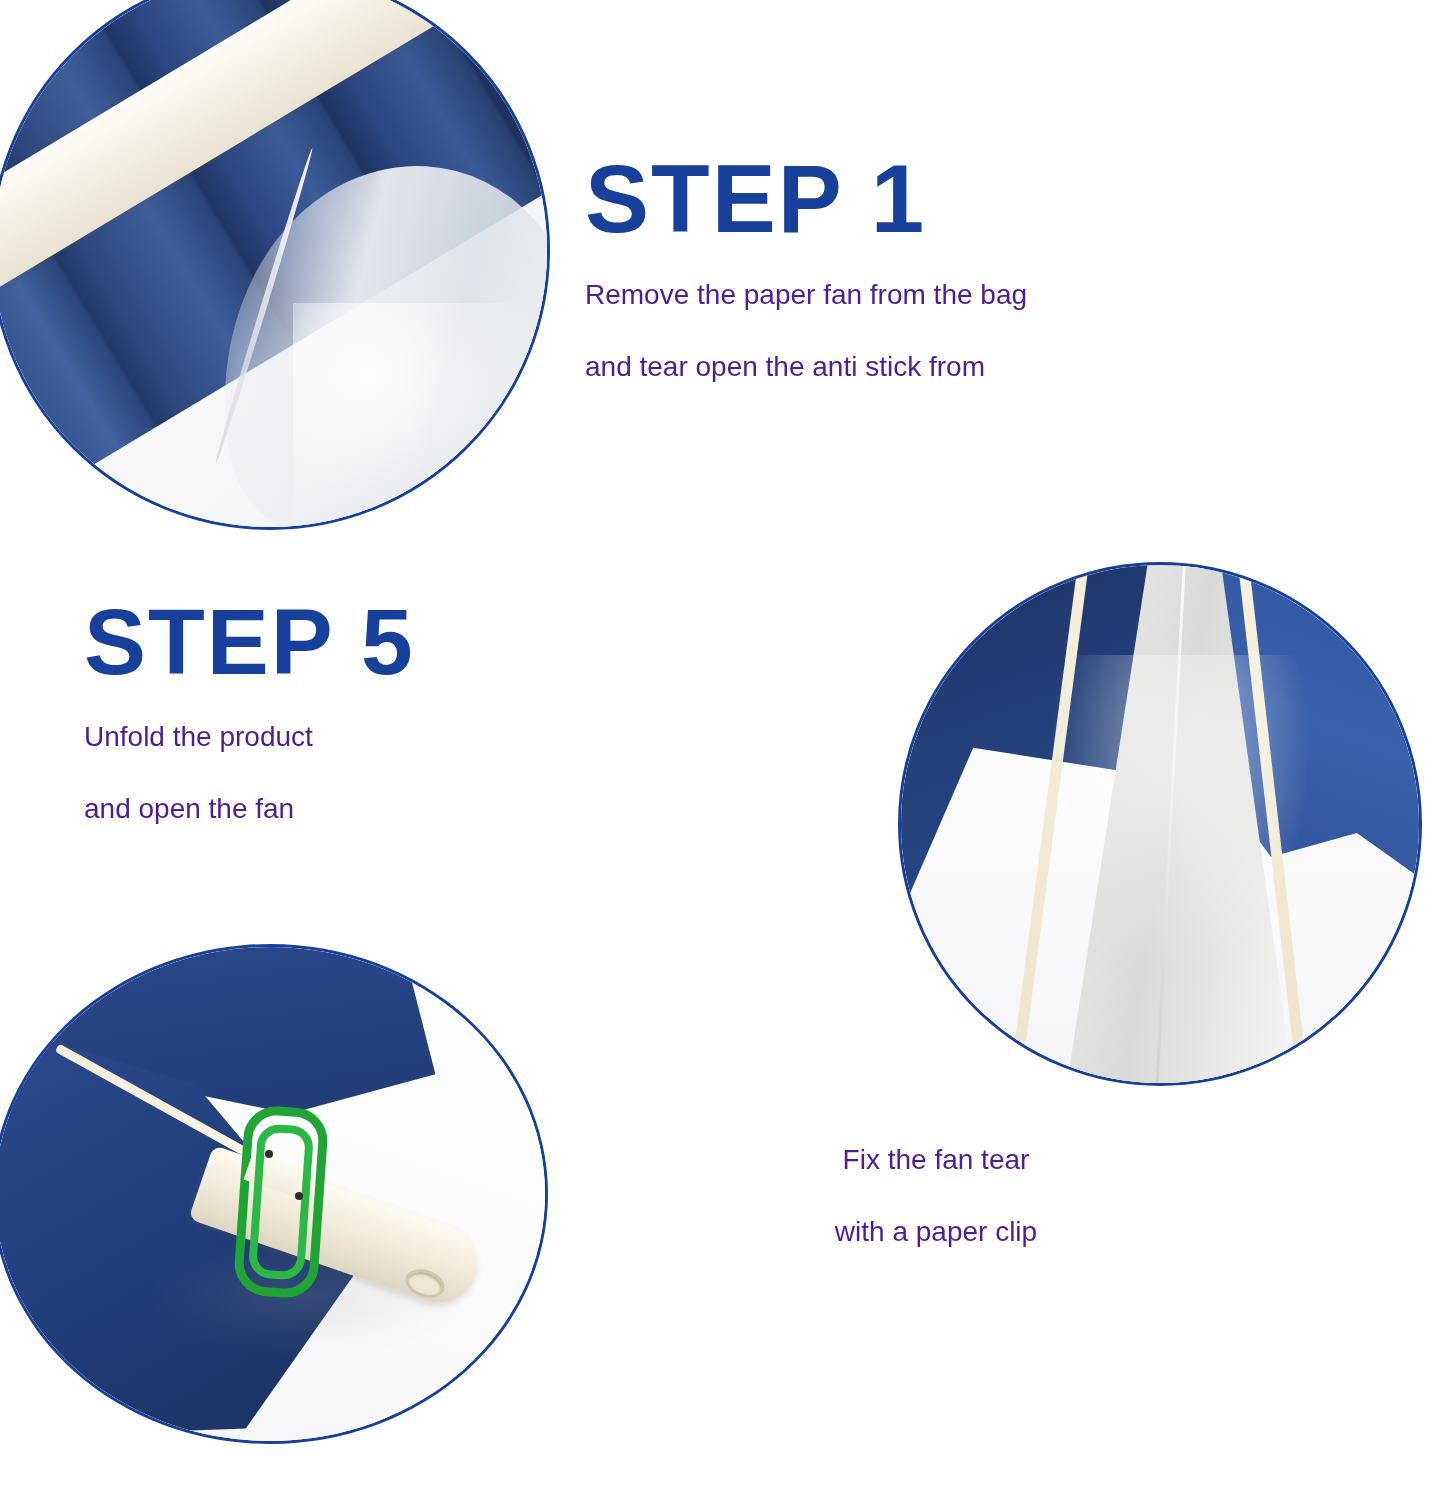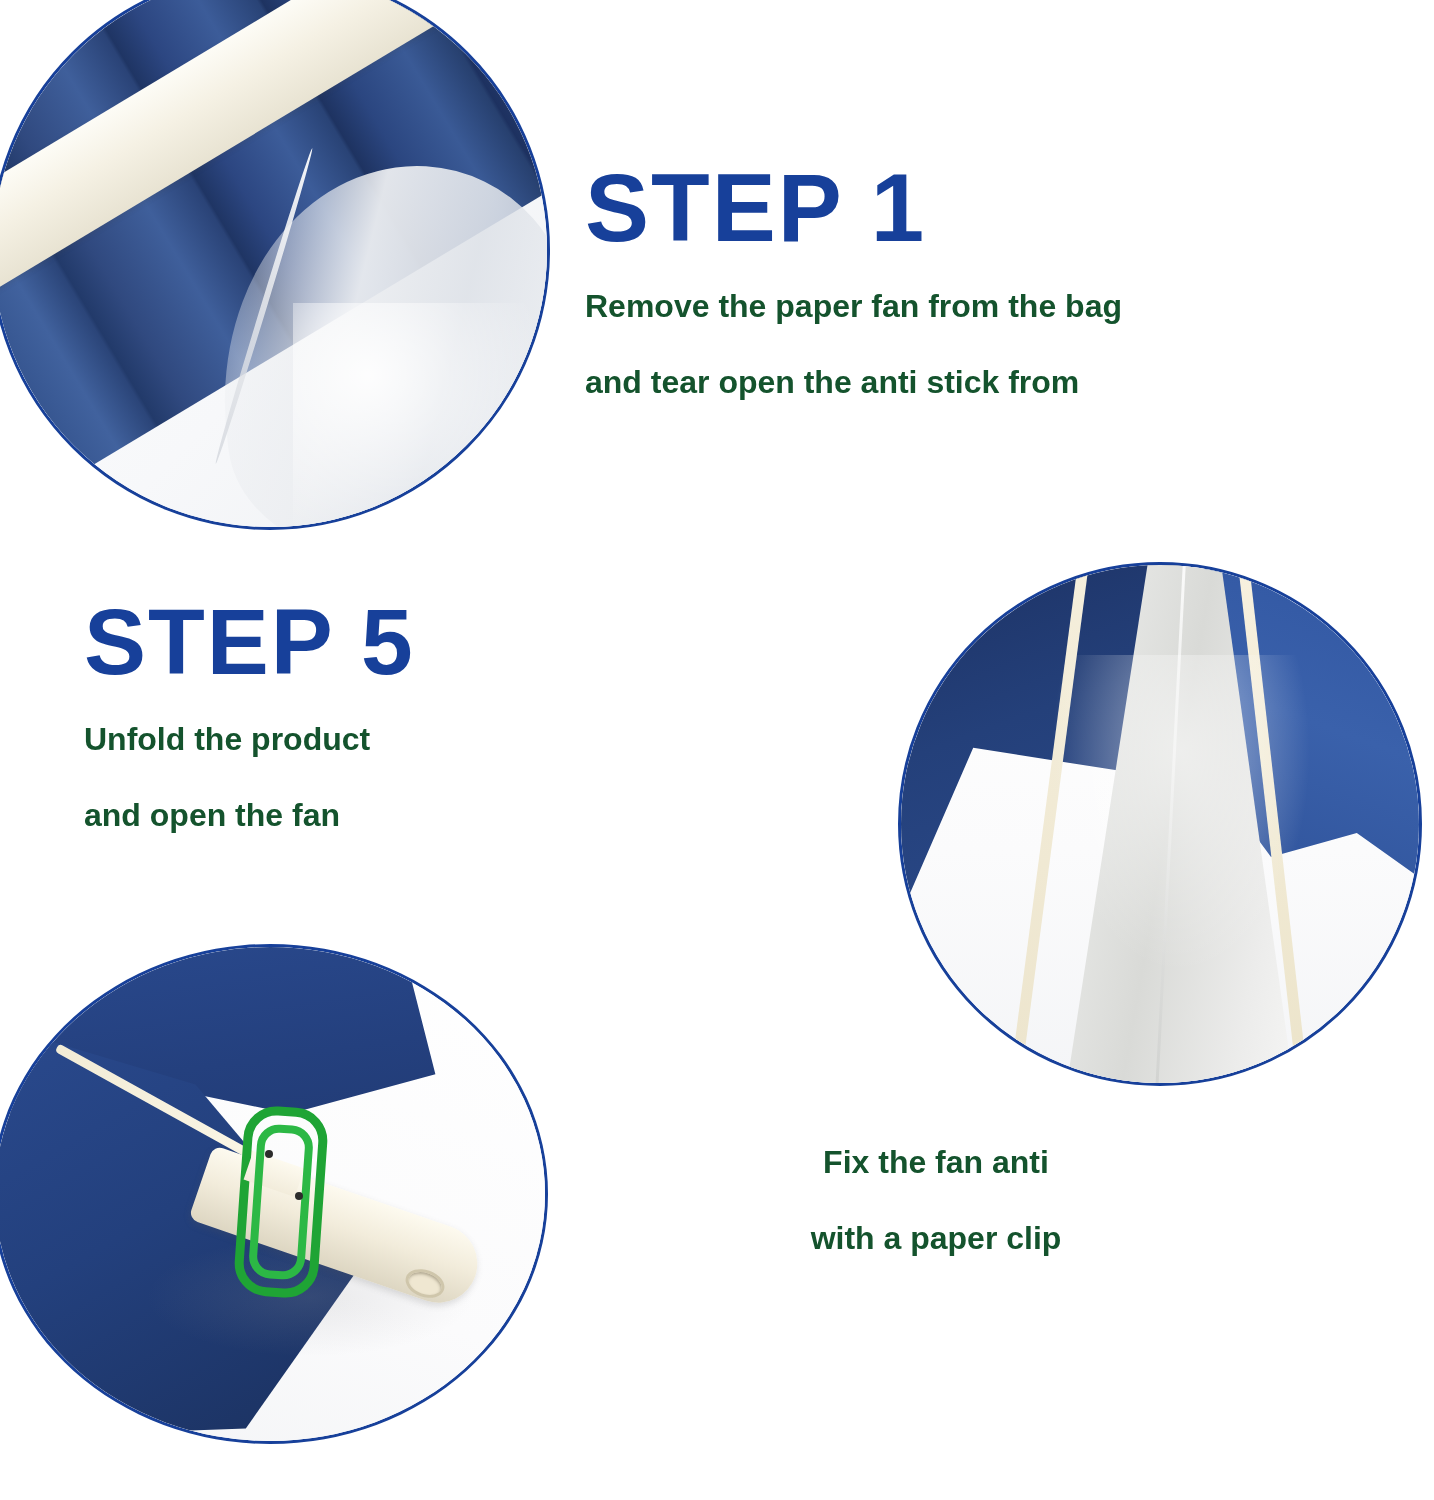--- a/index.html
+++ b/index.html
@@ -31,30 +31,30 @@
     letter-spacing: 2px;
     color: #17409a;
     white-space: nowrap;
     margin: 0;
   }
   .step-lines {
     margin-top: 34px;
   }
   .step-line {
     font-family: "Liberation Sans", sans-serif;
-    font-weight: 700;
-    font-size: 32px;
+    font-weight: 400;
+    font-size: 28px;
     line-height: 1.0;
-    color: #14532d;
+    color: #4c1d95;
     white-space: nowrap;
     margin: 0 0 44px 0;
   }
   .step-line:last-child { margin-bottom: 0; }
 
-  #step1-block { left: 585px; top: 160px; }
+  #step1-block { left: 585px; top: 151px; }
   #step1-block .step-heading { font-size: 96px; }
 
   #step2-block { left: 84px; top: 596px; text-align: left; }
   #step2-block .step-lines { text-align: left; width: 640px; }
 
   #step3-block { left: 640px; top: 1112px; }
   #step3-block .step-lines { text-align: center; width: 592px; }
 
   
   .photo-circle {
@@ -298,18 +298,18 @@
       <div class="shape clip-outer"></div>
       <div class="shape clip-mask"></div>
       <div class="shape clip-inner"></div>
       <div class="shape clip-dot-a"></div>
       <div class="shape clip-dot-b"></div>
     </div>
   </div>
 
   <div class="step-block" id="step3-block">
     <div class="step-lines">
-      <div class="step-line">Fix the fan anti</div>
+      <div class="step-line">Fix the fan tear</div>
       <div class="step-line">with a paper clip</div>
     </div>
   </div>
 
 </div>
 
 </body></html>

